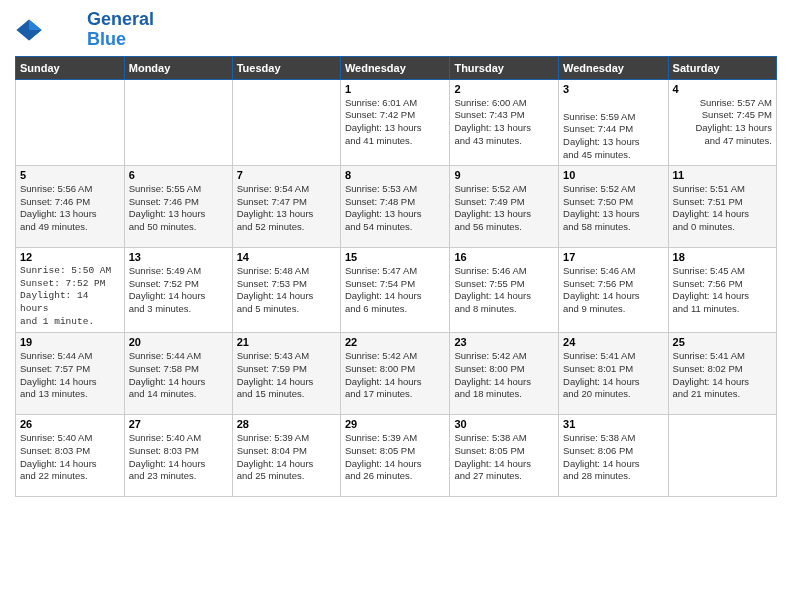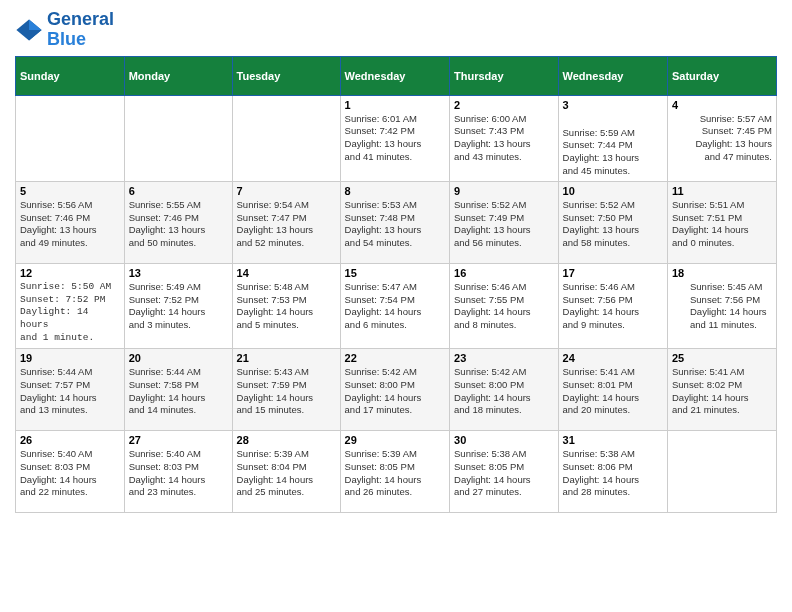--- a/index.html
+++ b/index.html
@@ -26,20 +26,21 @@
       gap: 4px;
     }
     .logo-text {
       font-size: 18px;
       font-weight: bold;
       color: #333;
       line-height: 1.1;
     }
     .logo-text span {
       color: #1a5fa8;
+      margin-left: 40px;
     }
     .logo-icon {
       width: 28px;
       height: 28px;
     }
     .title-block {
       text-align: right;
     }
     .month-title {
       font-size: 32px;
@@ -49,23 +50,23 @@
     .location {
       font-size: 14px;
       color: #555;
     }
     .calendar {
       width: 100%;
       border-collapse: collapse;
       font-size: 10px;
     }
     .calendar th {
-      background: #15803d;
+      background: #404040;
       color: #fff;
-      padding: 13px 4px;
+      padding: 5px 4px;
       text-align: left;
       font-size: 11px;
       border: 1px solid #1a5fa8;
     }
     .calendar td {
       border: 1px solid #ccc;
       vertical-align: top;
       padding: 3px 4px;
       height: 82px;
       width: 113px;
@@ -246,21 +247,21 @@
           </td>
           <td>
             <div class="day-num">17</div>
             <div class="day-info" style="white-space: pre-line;">Sunrise: 5:46 AM
 Sunset: 7:56 PM
 Daylight: 14 hours
 and 9 minutes.</div>
           </td>
           <td>
             <div class="day-num">18</div>
-            <div class="day-info" style="white-space: pre-line; margin-left: 18px;">Sunrise: 5:45 AM
+            <div class="day-info" style="white-space: pre-line;">Sunrise: 5:45 AM
 Sunset: 7:56 PM
 Daylight: 14 hours
 and 11 minutes.</div>
           </td>
         </tr>
         <tr>
           <td>
             <div class="day-num">19</div>
             <div class="day-info" style="white-space: pre-line;">Sunrise: 5:44 AM
 Sunset: 7:57 PM

